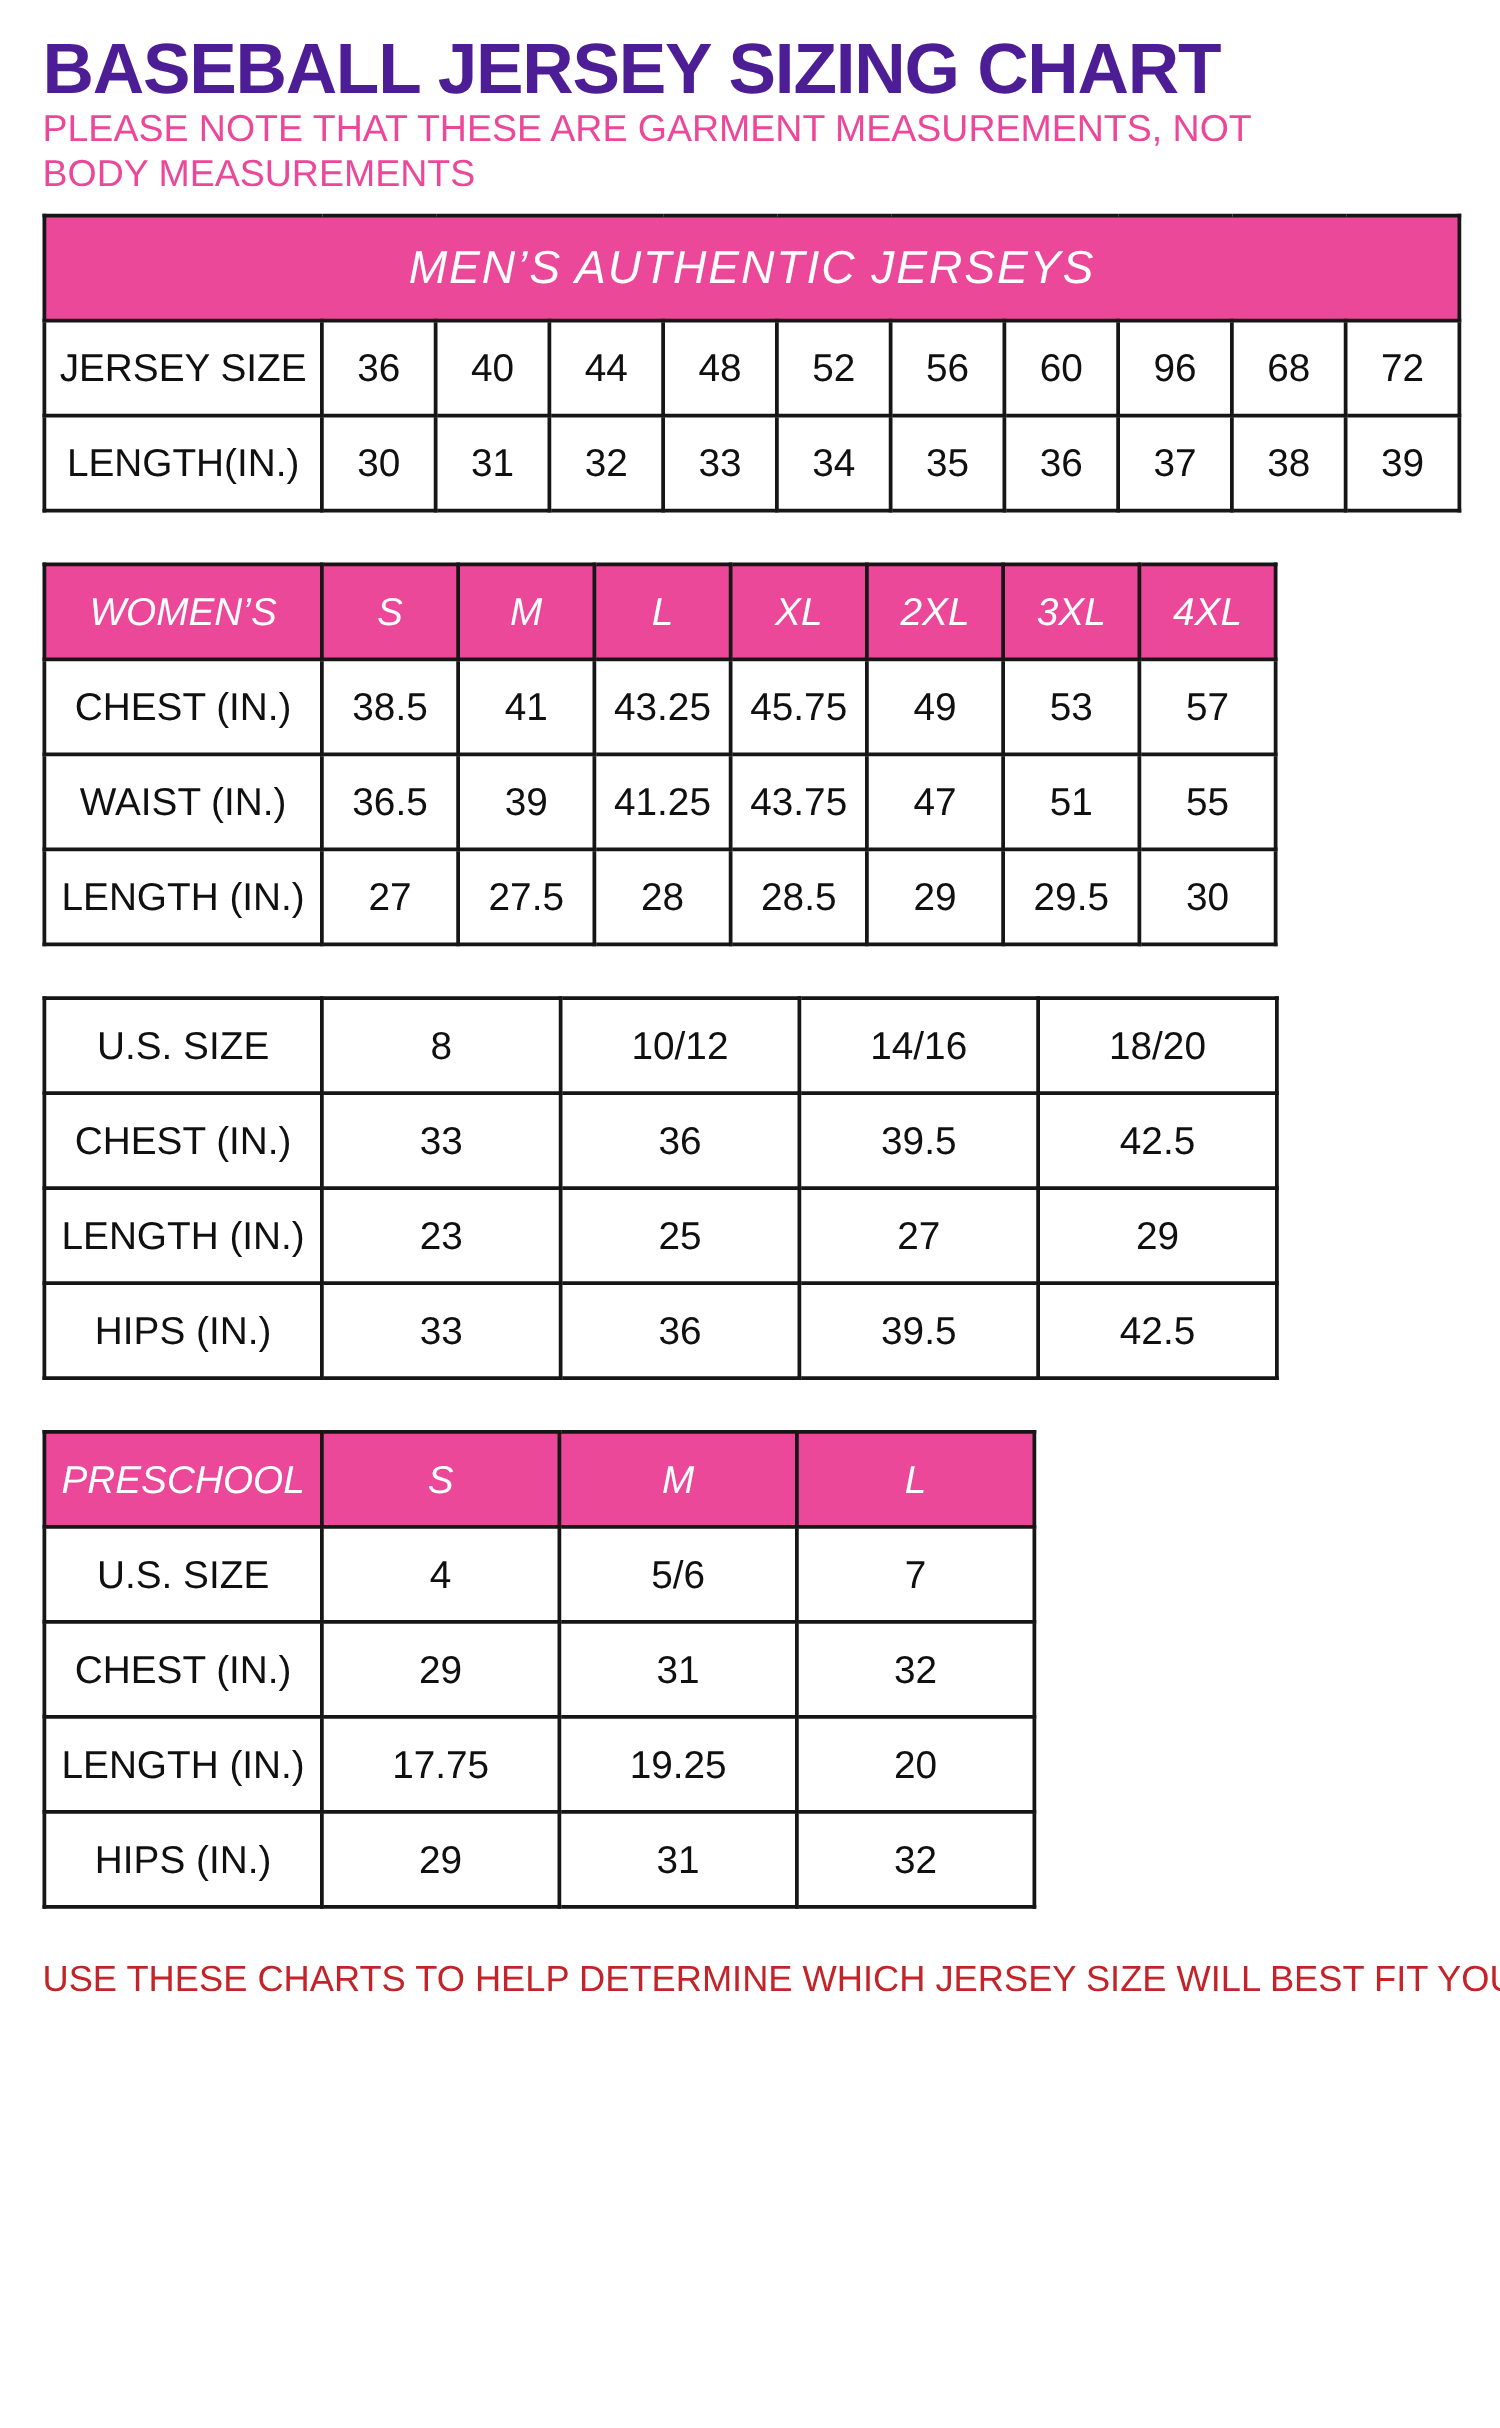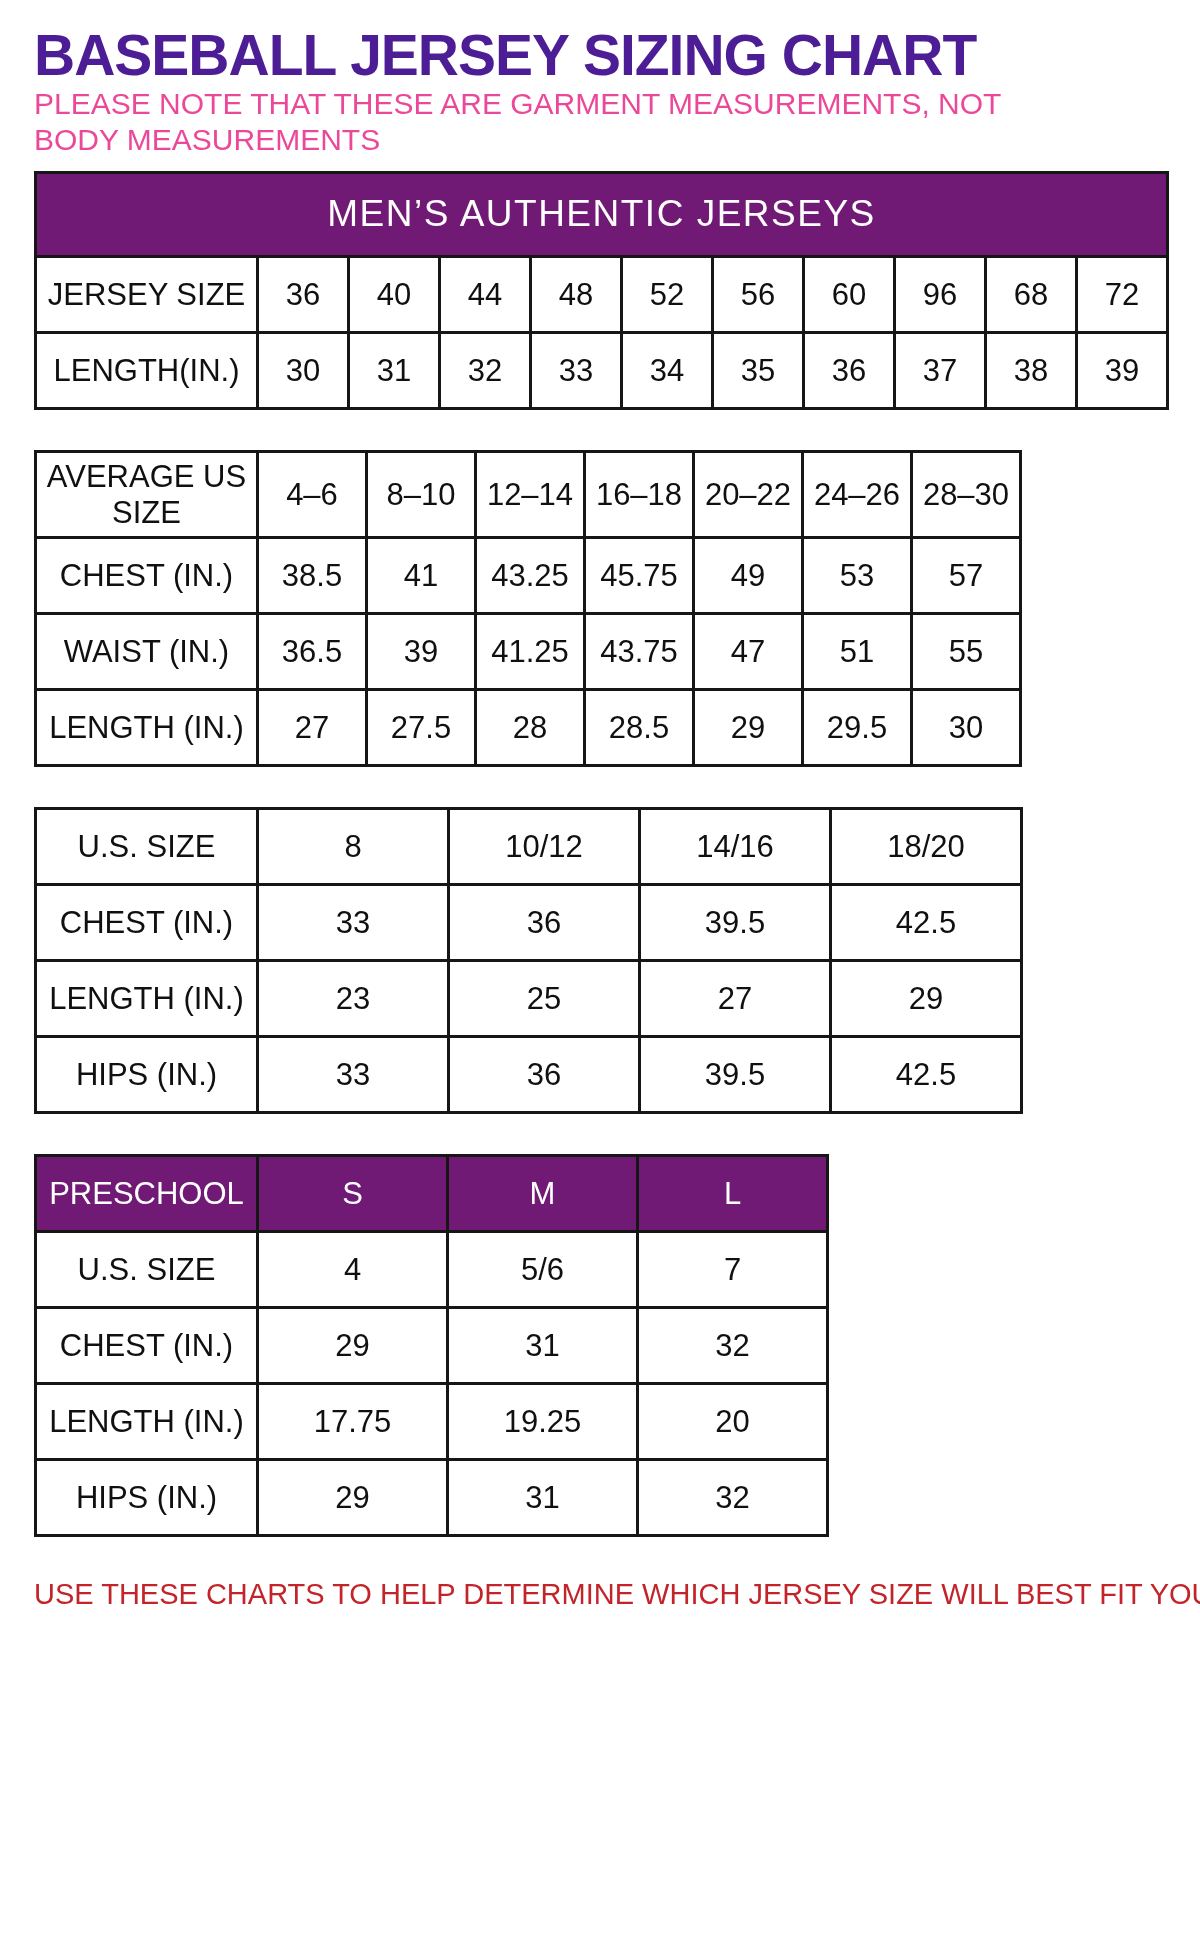--- a/index.html
+++ b/index.html
@@ -37,22 +37,23 @@
     vertical-align: middle;
     font-size: 31px;
     color: #101010;
     background: #ffffff;
     padding: 6px 6px;
     line-height: 1.15;
     height: 76px;
     word-wrap: break-word;
   }
   .size-table td.gray {
-    background: #701a75;
+    background: #ec4899;
     color: #ffffff;
+    font-style: italic;
   }
   .size-table td.banner {
     height: 84px;
     font-size: 37px;
     letter-spacing: 1.5px;
   }
   .mens { width: 1132px; }
   .womens, .boys { width: 986px; }
   .preschool { width: 792px; }
   .footer-note {
@@ -110,28 +111,28 @@
     </tbody>
   </table>
 
   <table class="size-table womens">
     <colgroup>
         <col style="width:222px">
         <col span="7" style="width:109px">
       </colgroup>
     <tbody>
       <tr>
-        <td>AVERAGE US SIZE</td>
-        <td>4–6</td>
-        <td>8–10</td>
-        <td>12–14</td>
-        <td>16–18</td>
-        <td>20–22</td>
-        <td>24–26</td>
-        <td>28–30</td>
+        <td class="gray">WOMEN’S</td>
+        <td class="gray">S</td>
+        <td class="gray">M</td>
+        <td class="gray">L</td>
+        <td class="gray">XL</td>
+        <td class="gray">2XL</td>
+        <td class="gray">3XL</td>
+        <td class="gray">4XL</td>
       </tr>
       <tr>
         <td>CHEST (IN.)</td>
         <td>38.5</td>
         <td>41</td>
         <td>43.25</td>
         <td>45.75</td>
         <td>49</td>
         <td>53</td>
         <td>57</td>

